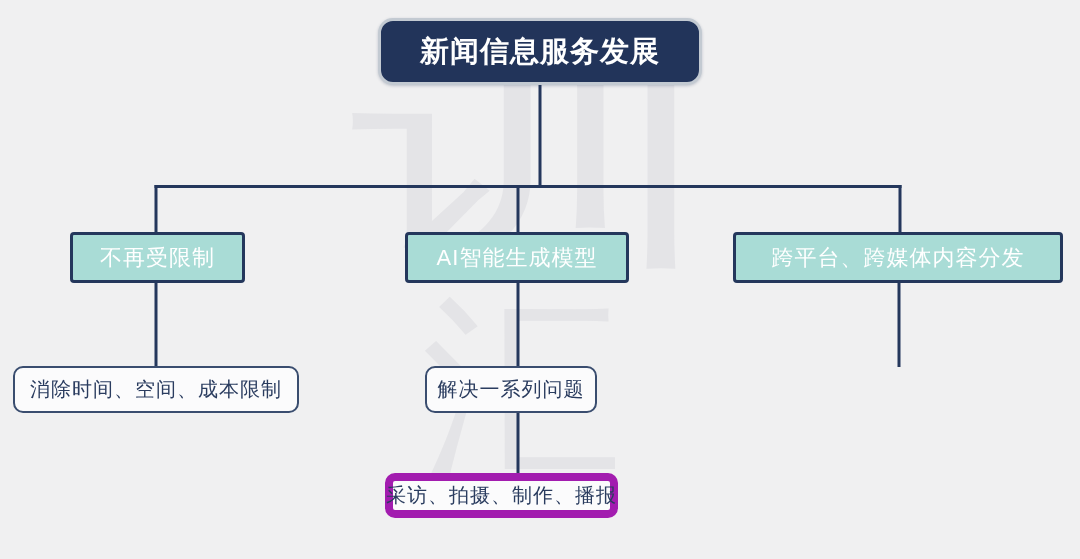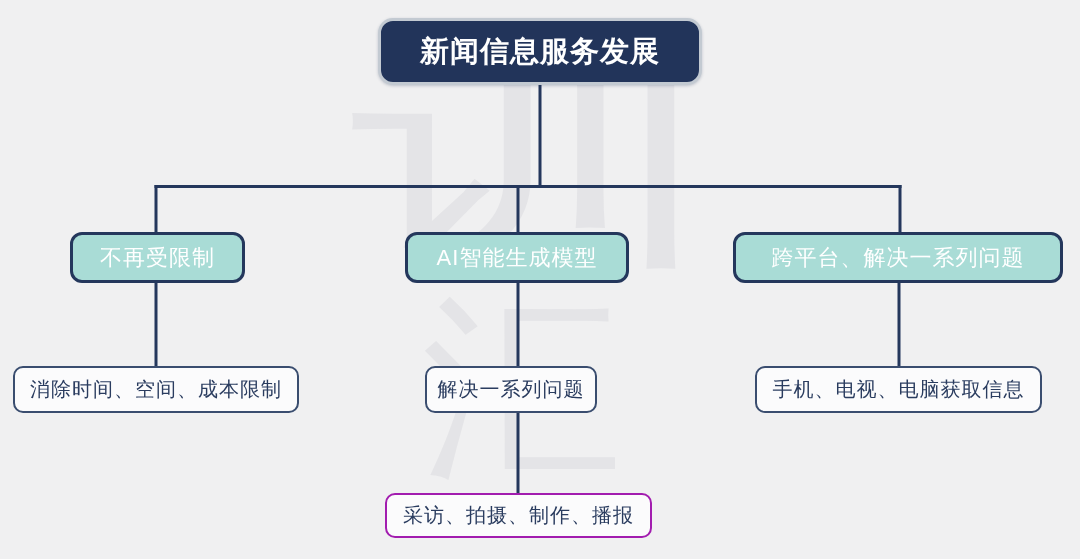--- a/index.html
+++ b/index.html
@@ -71,21 +71,21 @@
     font-size: 29px;
     font-weight: bold;
     box-shadow: 0 1px 3px rgba(40,55,90,0.25);
     text-align: right;
   }
   .node-branch {
     top: 232px;
     height: 51px;
     background: #a9dcd6;
     border: 3px solid #24375c;
-    border-radius: 12px;
+    border-radius: 4px;
     color: #ffffff;
     font-size: 22px;
     font-weight: normal;
   }
   .node-branch-1 { left: 70px;  width: 175px; }
   .node-branch-2 { left: 405px; width: 224px; }
   .node-branch-3 { left: 733px; width: 330px; }
   .node-leaf {
     top: 366px;
     height: 47px;
@@ -93,24 +93,24 @@
     border: 2px solid #3a4d6f;
     border-radius: 10px;
     color: #2a3c5f;
     font-size: 20px;
     align-items: center;
   }
   .node-leaf-1 { left: 13px;  width: 286px; }
   .node-leaf-2 { left: 425px; width: 172px; }
   .node-leaf-3 { left: 755px; width: 287px; }
   .node-subleaf {
-    left: 385px; top: 493px;
-    width: 267px; height: 45px;
+    left: 385px; top: 473px;
+    width: 233px; height: 45px;
     background: #fbfbfc;
-    border: 2px solid #a21caf;
+    border: 8px solid #a21caf;
     border-radius: 10px;
     color: #2a3c5f;
     font-size: 20px;
   }
 </style>
 </head>
 <body>
 
 <div class="canvas">
 
@@ -140,32 +140,29 @@
 
   <div class="node node-branch node-branch-1">
     <span>不再受限制</span>
   </div>
 
   <div class="node node-branch node-branch-2">
     <span>AI智能生成模型</span>
   </div>
 
   <div class="node node-branch node-branch-3">
-    <span>跨平台、解决一系列问题</span>
+    <span>跨平台、跨媒体内容分发</span>
   </div>
 
   <div class="node node-leaf node-leaf-1">
     <span>消除时间、空间、成本限制</span>
   </div>
 
   <div class="node node-leaf node-leaf-2">
     <span>解决一系列问题</span>
   </div>
 
-  <div class="node node-leaf node-leaf-3">
-    <span>手机、电视、电脑获取信息</span>
-  </div>
 
   <div class="node node-subleaf">
     <span>采访、拍摄、制作、播报</span>
   </div>
 
 </div>
 
 </body></html>

